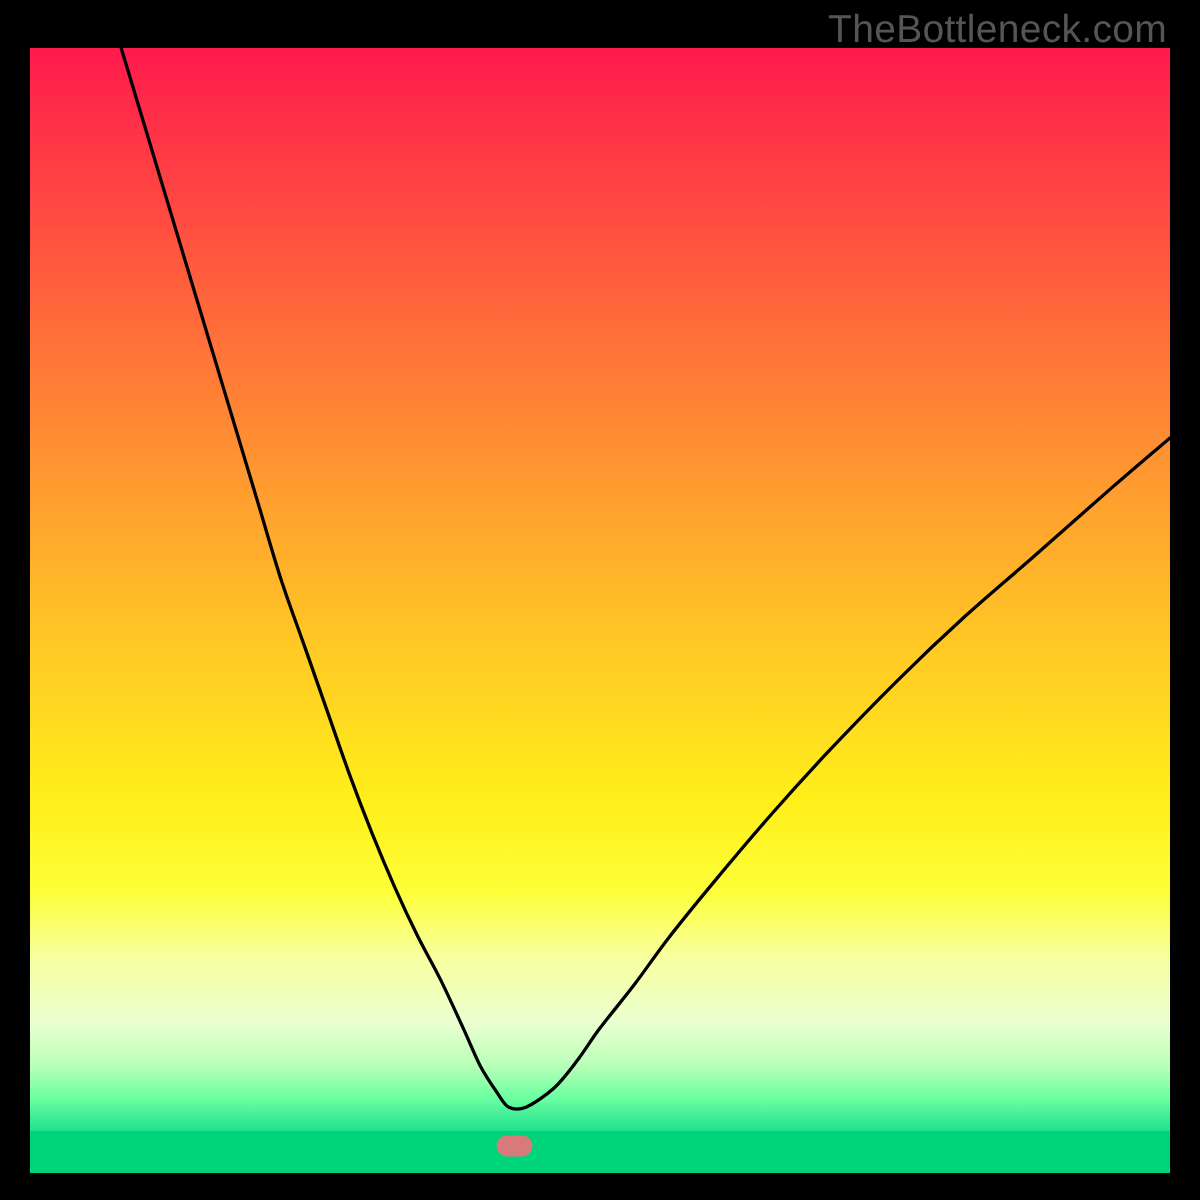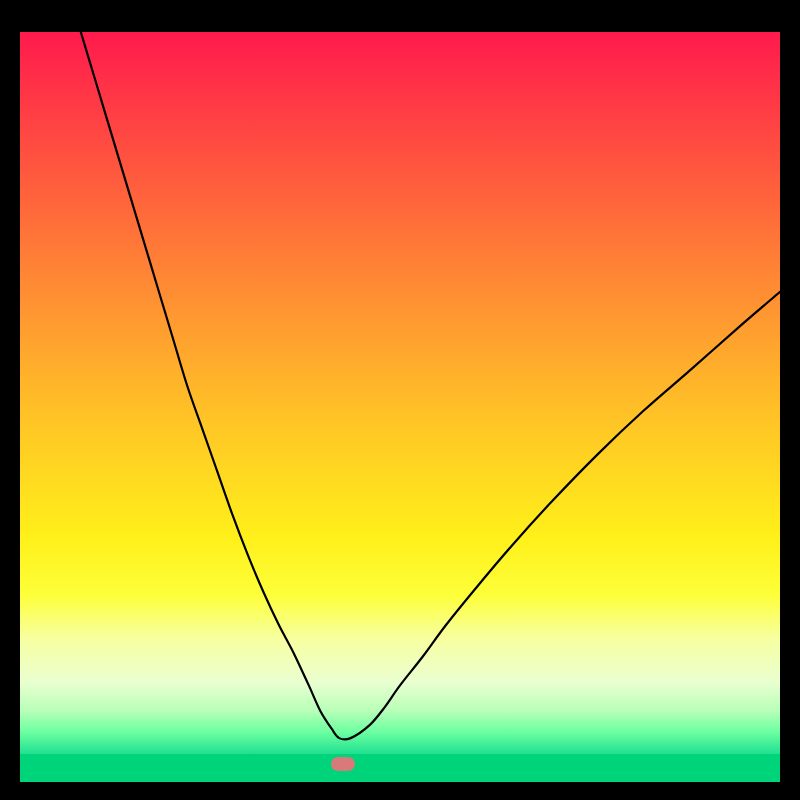--- a/index.html
+++ b/index.html
@@ -74,20 +74,21 @@
     background: #d87a7a;
     border-radius: 7px;
     transform: translate(-50%, -50%);
   }
 </style>
 </head>
 <body>
 
 <div class="frame">
 
+  <div class="watermark">TheBottleneck.com</div>
 
   <div class="plot-outer">
     <div class="gradient"></div>
     <div class="baseline"></div>
 
     <svg class="curve" viewBox="0 0 760 750" preserveAspectRatio="none">
       <path id="curve-path" d="M 60.80 0.00 C 63.23 8.09, 71.14 34.37, 76.00 50.54 C 80.86 66.71, 86.34 84.91, 91.20 101.08 C 96.06 117.25, 101.54 135.45, 106.40 151.62 C 111.26 167.79, 116.74 185.99, 121.60 202.16 C 126.46 218.33, 131.94 236.53, 136.80 252.70 C 141.66 268.87, 147.14 287.07, 152.00 303.24 C 156.86 319.41, 162.34 338.76, 167.20 353.78 C 172.06 368.80, 177.54 383.24, 182.40 397.10 C 187.26 410.96, 192.74 426.56, 197.60 440.42 C 202.46 454.28, 207.94 470.46, 212.80 483.74 C 217.66 497.02, 223.14 511.32, 228.00 523.45 C 232.86 535.58, 238.34 548.58, 243.20 559.55 C 248.06 570.52, 253.54 582.22, 258.40 592.04 C 263.26 601.86, 268.74 611.10, 273.60 620.92 C 278.46 630.74, 284.54 644.17, 288.80 653.41 C 293.06 662.65, 296.55 671.75, 300.20 678.68 C 303.85 685.61, 308.56 692.34, 311.60 696.73 C 314.64 701.12, 316.16 704.61, 319.20 706.12 C 322.24 707.62, 325.74 708.20, 330.60 706.12 C 335.46 704.04, 344.13 698.09, 349.60 693.12 C 355.07 688.15, 359.94 681.42, 364.80 675.07 C 369.66 668.72, 373.92 661.50, 380.00 653.41 C 386.08 645.32, 395.50 634.12, 402.80 624.53 C 410.10 614.94, 417.09 604.46, 425.60 593.48 C 434.11 582.51, 445.06 569.11, 456.00 555.94 C 466.94 542.77, 481.84 525.04, 494.00 511.18 C 506.16 497.31, 518.62 483.51, 532.00 469.30 C 545.38 455.09, 563.01 436.81, 577.60 422.37 C 592.19 407.93, 608.61 392.33, 623.20 379.05 C 637.79 365.77, 652.99 353.20, 668.80 339.34 C 684.61 325.48, 707.41 305.12, 722.00 292.41 C 736.59 279.70, 753.92 265.12, 760.00 259.92" fill="none" stroke="#000" stroke-width="2.2" stroke-linecap="round" stroke-linejoin="round"></path>
     </svg>
 
     <div id="min-marker" class="marker" style="left: 323px; top: 731.8px;"></div>

